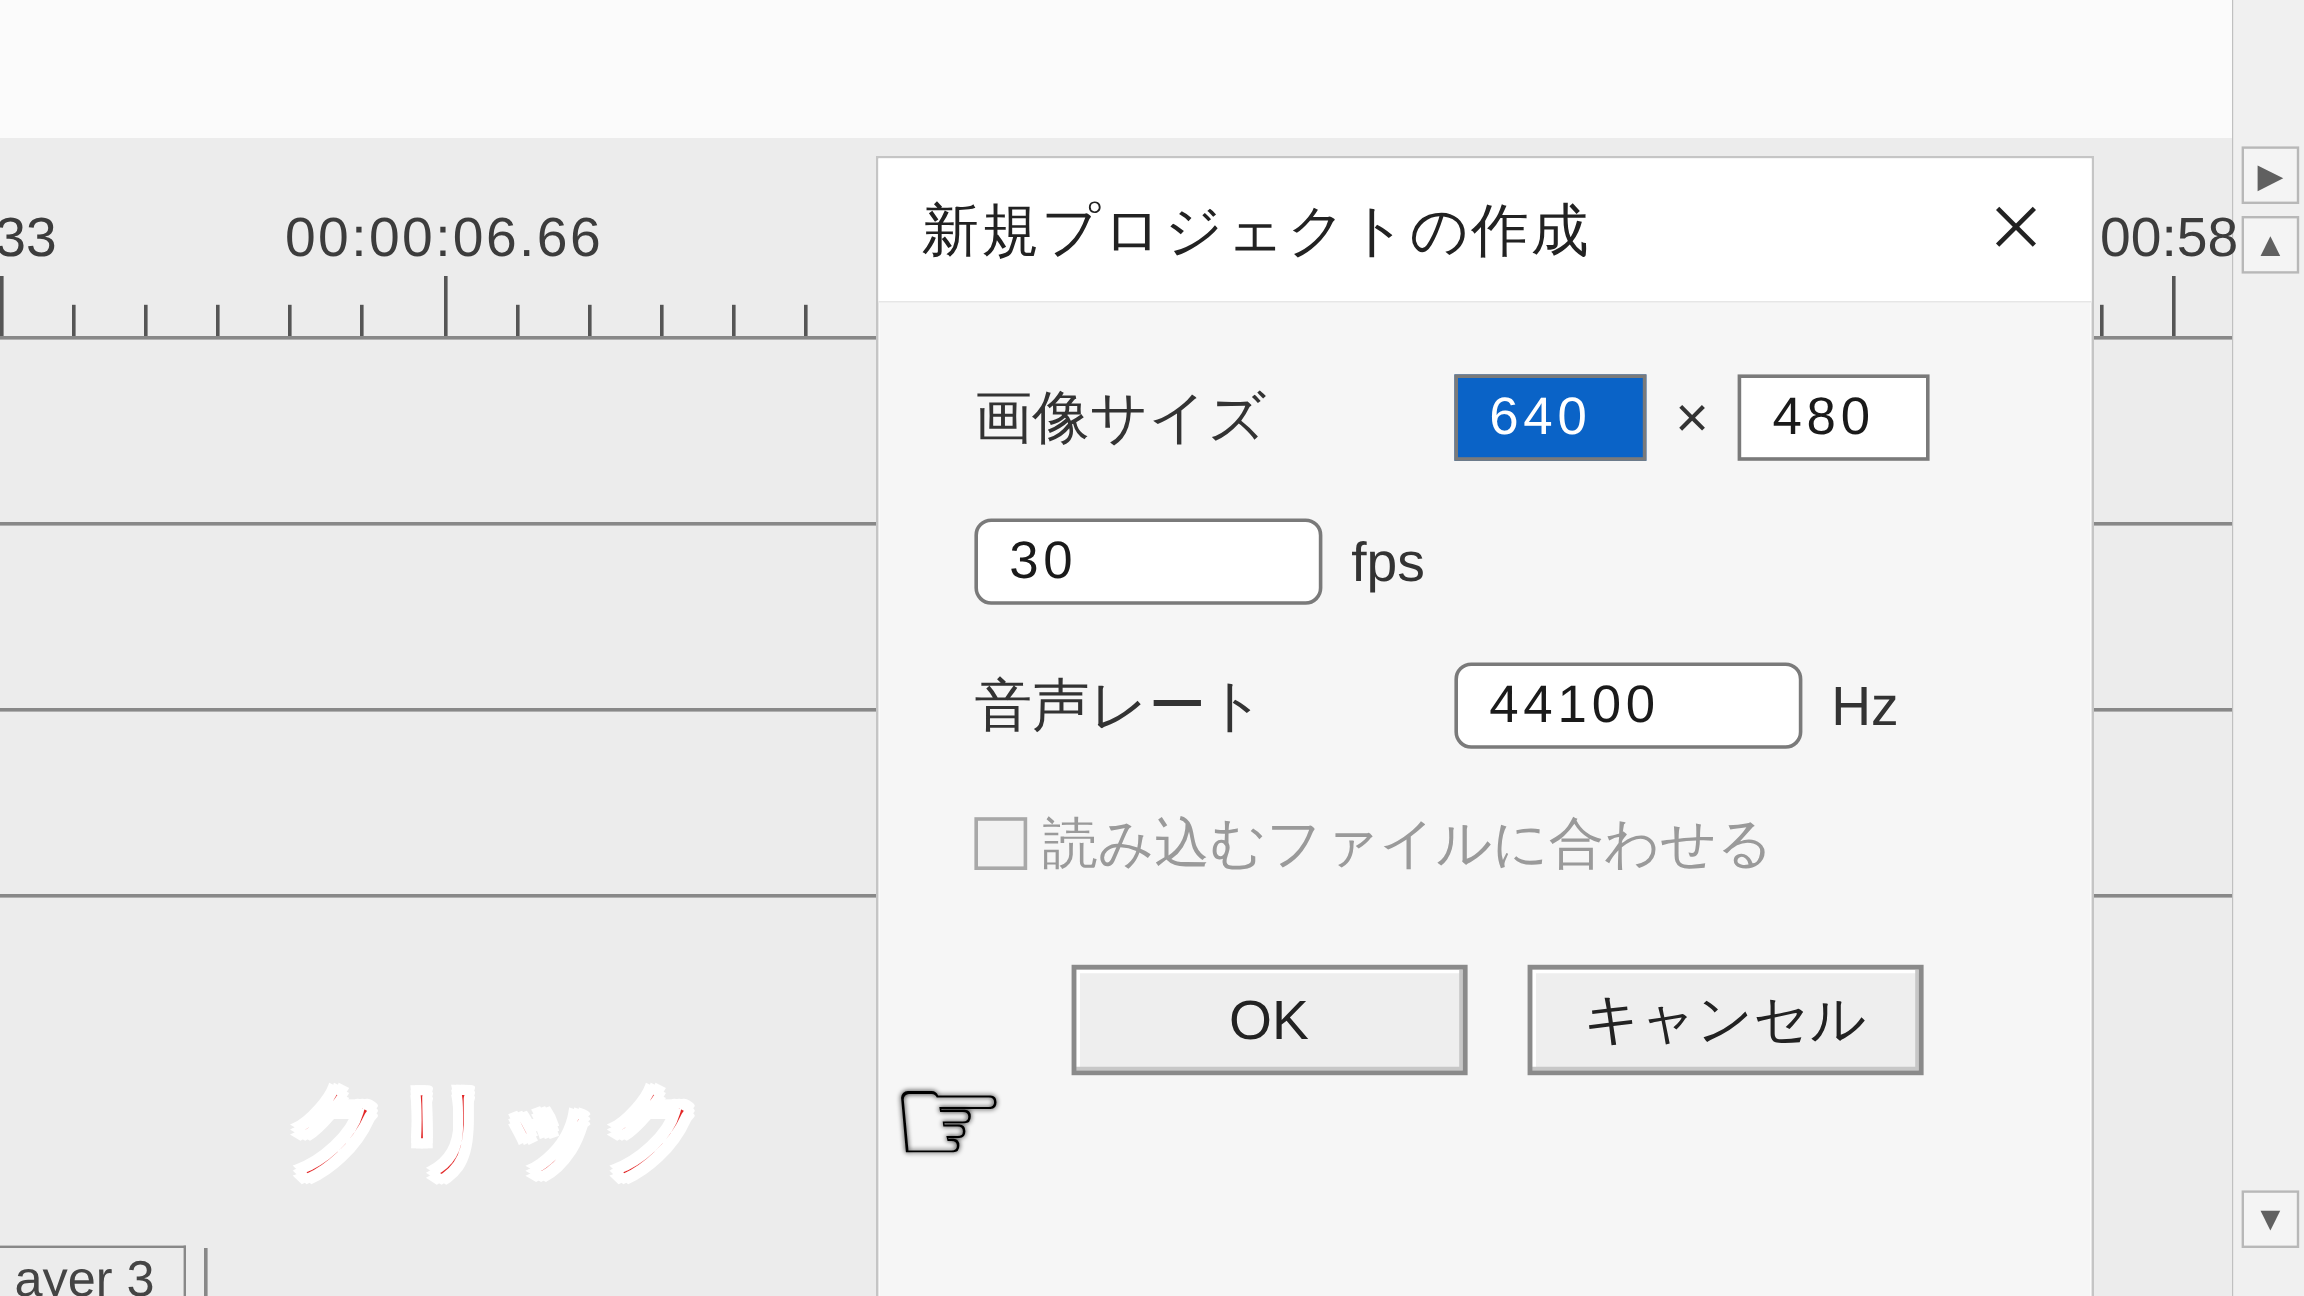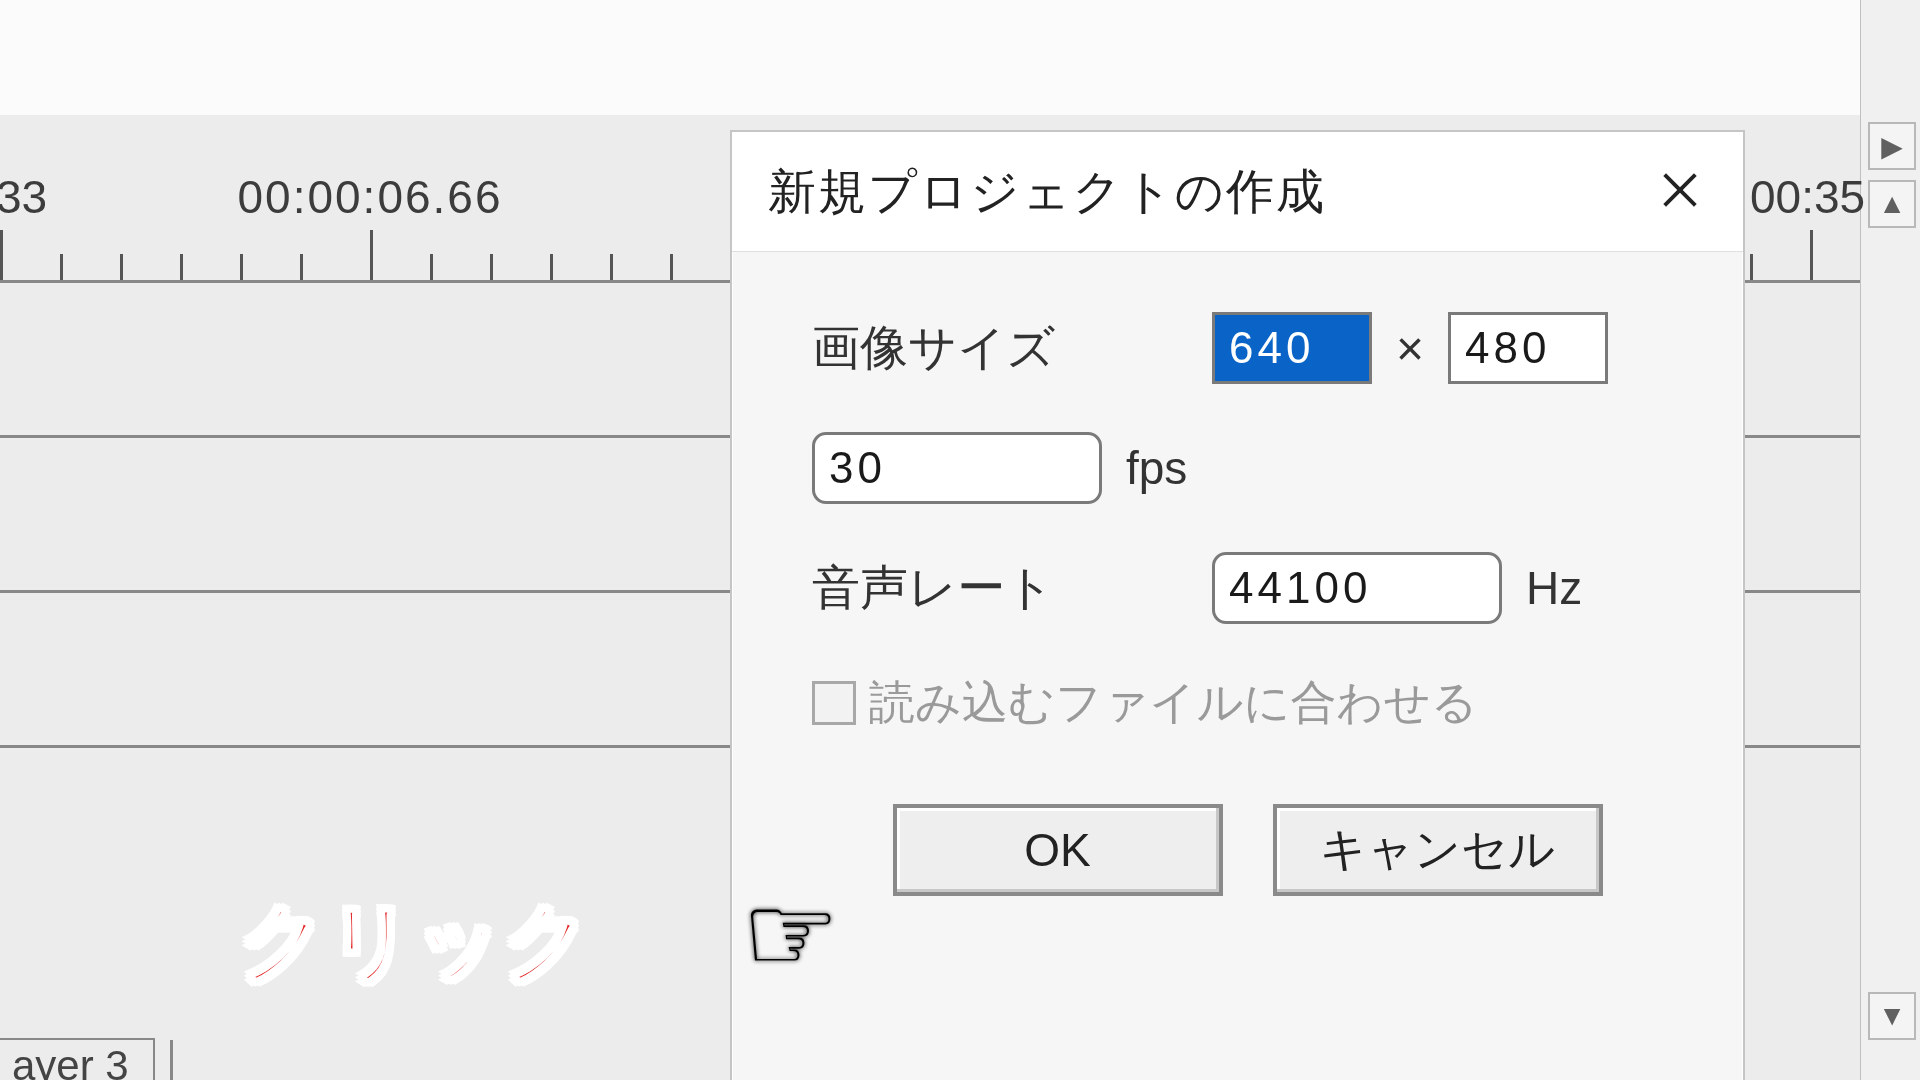--- a/index.html
+++ b/index.html
@@ -139,21 +139,21 @@
     width:400px;
     font-size:48px;
     color:#333;
   }
   .txt-input{
     height:72px;
     border:3px solid #7a7a7a;
     background:#ffffff;
     font-size:44px;
     color:#1a1a1a;
-    padding:0 14px;
+    padding:0 26px;
     font-family:inherit;
     letter-spacing:4px;
   }
   .txt-input.sel{
     background:#0a63c7;
     color:#ffffff;
   }
   .w-small{ width:160px; }
   .w-med{ width:290px;border-radius:14px; }
   .mult{
@@ -285,21 +285,21 @@
   <div class="layer-tab">ayer 3</div>
   <div class="layer-tab-sep"></div>
 </div>
 
 <div class="sidebar">
   <div class="spin-btn spin-right">▶</div>
   <div class="spin-btn spin-up">▲</div>
   <div class="spin-btn spin-down">▼</div>
 </div>
 
-<div class="partial-right" style="left:1750px;">00:35</div>
+<div class="partial-right" style="left:1750px;">00:58</div>
 
 <div class="dialog">
   <div class="dlg-titlebar">
     <div class="dlg-title">新規プロジェクトの作成</div>
     <div class="dlg-close">
       <span>
         <svg viewBox="0 0 24 24" stroke="#222" stroke-width="2" fill="none">
             <line x1="4" y1="4" x2="20" y2="20"></line>
             <line x1="20" y1="4" x2="4" y2="20"></line>
           </svg>

